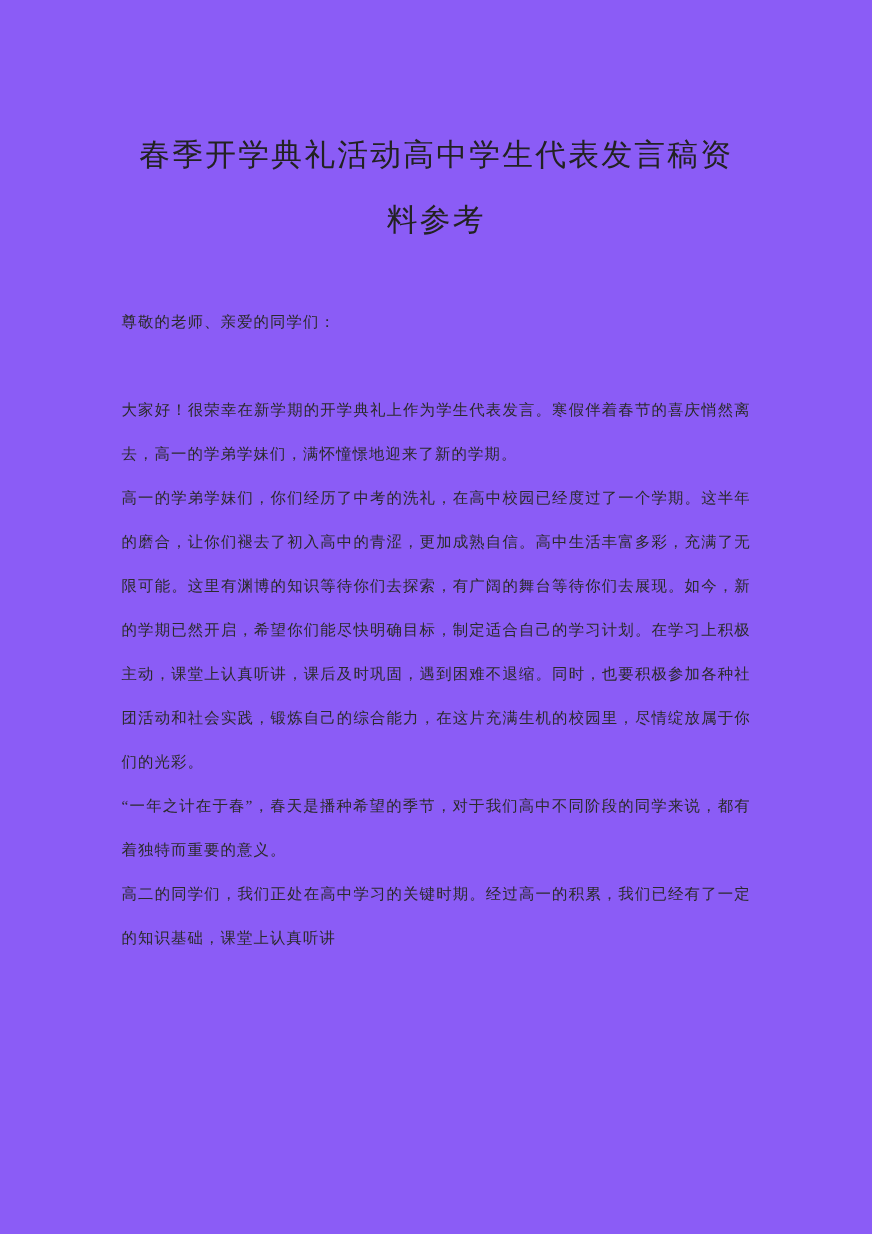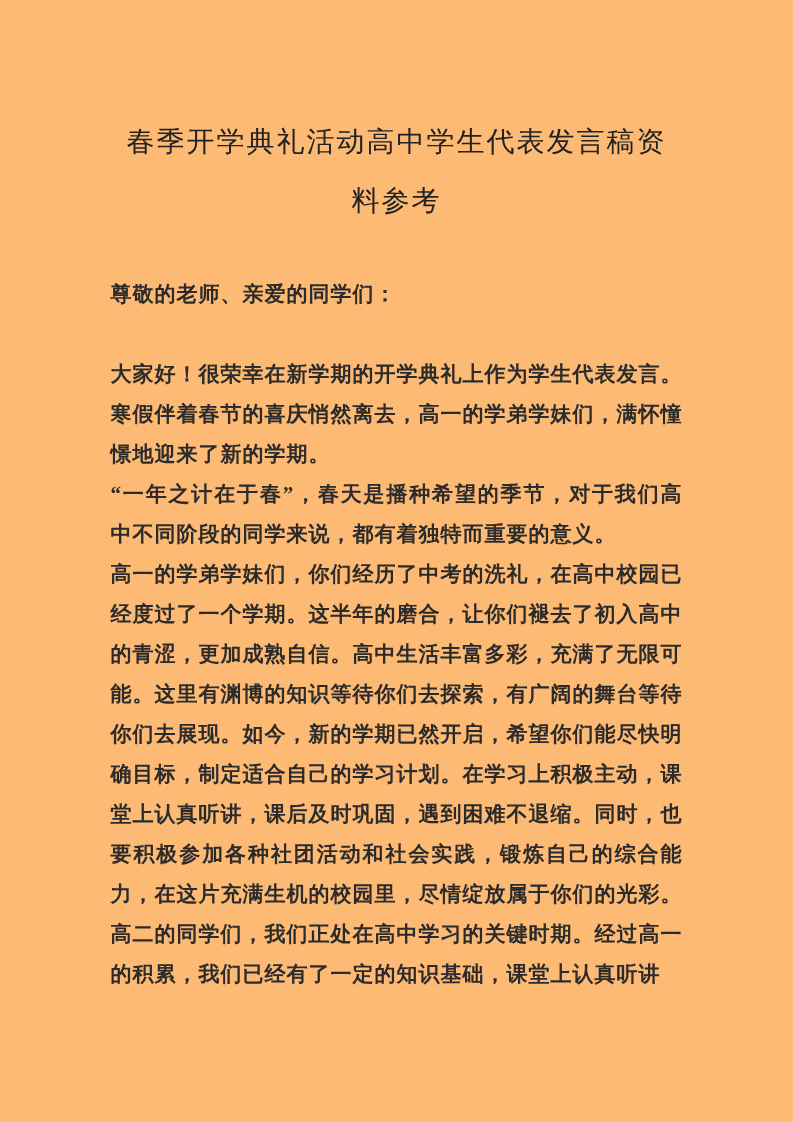--- a/index.html
+++ b/index.html
@@ -5,21 +5,21 @@
   html, body {
     margin: 0;
     padding: 0;
     background: #ffffff;
   }
   .page {
     position: relative;
     width: 793px;
     height: 1122px;
     margin: 0 auto;
-    background: #fdba74;
+    background: #8b5cf6;
     overflow: hidden;
     font-family: "Liberation Serif", "DejaVu Serif", serif;
     color: #2b2b2b;
   }
   .content {
     width: 572px;
     margin: 0 auto;
     padding-top: 112px;
   }
   .doc-title {
@@ -30,40 +30,39 @@
     line-height: 59px;
     letter-spacing: 2px;
     text-align: center;
     color: #222222;
   }
   .doc-body {
     margin-top: 44px;
   }
   .doc-body p {
     margin: 0;
-    font-size: 21px;
+    font-size: 14px;
     line-height: 40px;
     letter-spacing: 1px;
     text-align: justify;
     text-justify: inter-character;
     color: #2b2b2b;
     word-break: break-all;
-    font-weight: bold;
   }
   .doc-body p.after-blank-line {
     margin-top: 40px; 
   }
 </style>
 </head>
 <body>
 
 <div class="page">
   <div class="content">
     <h1 class="doc-title">春季开学典礼活动高中学生代表发言稿资料参考</h1>
     <div class="doc-body">
       <p>尊敬的老师、亲爱的同学们：</p>
       <p class="after-blank-line">大家好！很荣幸在新学期的开学典礼上作为学生代表发言。寒假伴着春节的喜庆悄然离去，高一的学弟学妹们，满怀憧憬地迎来了新的学期。</p>
+      <p>高一的学弟学妹们，你们经历了中考的洗礼，在高中校园已经度过了一个学期。这半年的磨合，让你们褪去了初入高中的青涩，更加成熟自信。高中生活丰富多彩，充满了无限可能。这里有渊博的知识等待你们去探索，有广阔的舞台等待你们去展现。如今，新的学期已然开启，希望你们能尽快明确目标，制定适合自己的学习计划。在学习上积极主动，课堂上认真听讲，课后及时巩固，遇到困难不退缩。同时，也要积极参加各种社团活动和社会实践，锻炼自己的综合能力，在这片充满生机的校园里，尽情绽放属于你们的光彩。</p>
       <p>“一年之计在于春”，春天是播种希望的季节，对于我们高中不同阶段的同学来说，都有着独特而重要的意义。</p>
-      <p>高一的学弟学妹们，你们经历了中考的洗礼，在高中校园已经度过了一个学期。这半年的磨合，让你们褪去了初入高中的青涩，更加成熟自信。高中生活丰富多彩，充满了无限可能。这里有渊博的知识等待你们去探索，有广阔的舞台等待你们去展现。如今，新的学期已然开启，希望你们能尽快明确目标，制定适合自己的学习计划。在学习上积极主动，课堂上认真听讲，课后及时巩固，遇到困难不退缩。同时，也要积极参加各种社团活动和社会实践，锻炼自己的综合能力，在这片充满生机的校园里，尽情绽放属于你们的光彩。</p>
       <p>高二的同学们，我们正处在高中学习的关键时期。经过高一的积累，我们已经有了一定的知识基础，课堂上认真听讲</p>
     </div>
   </div>
 </div>
 
 </body></html>

